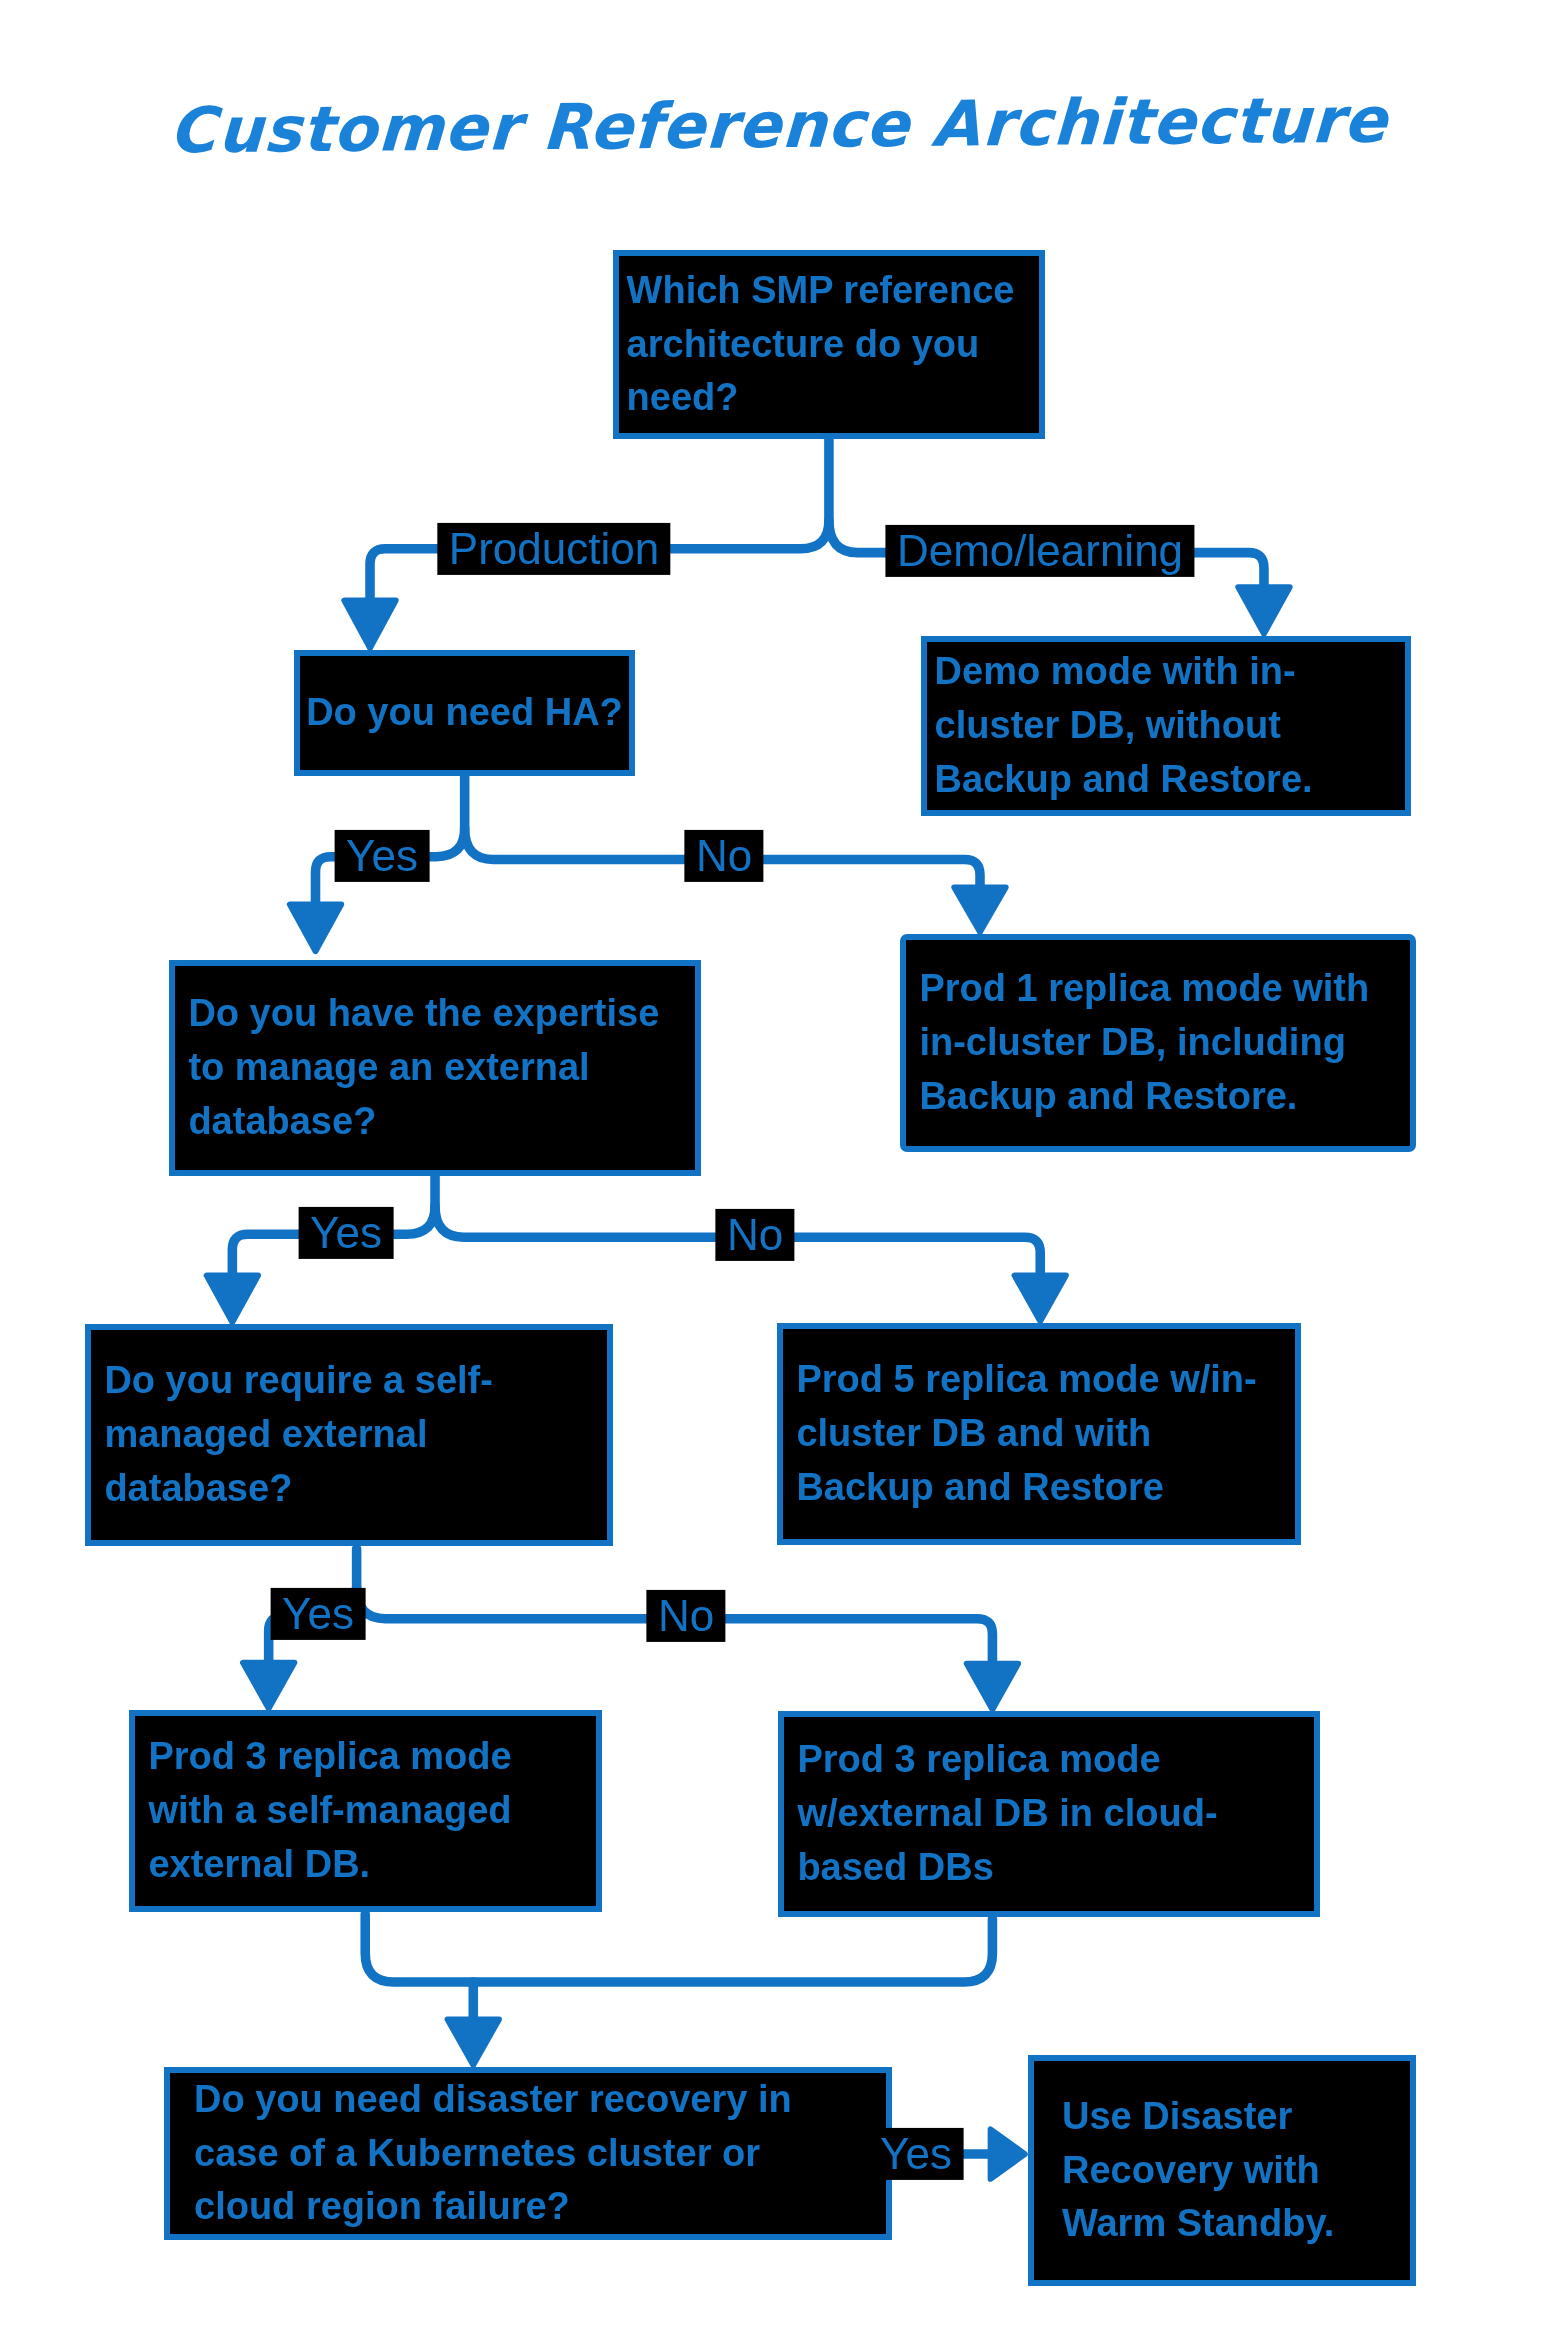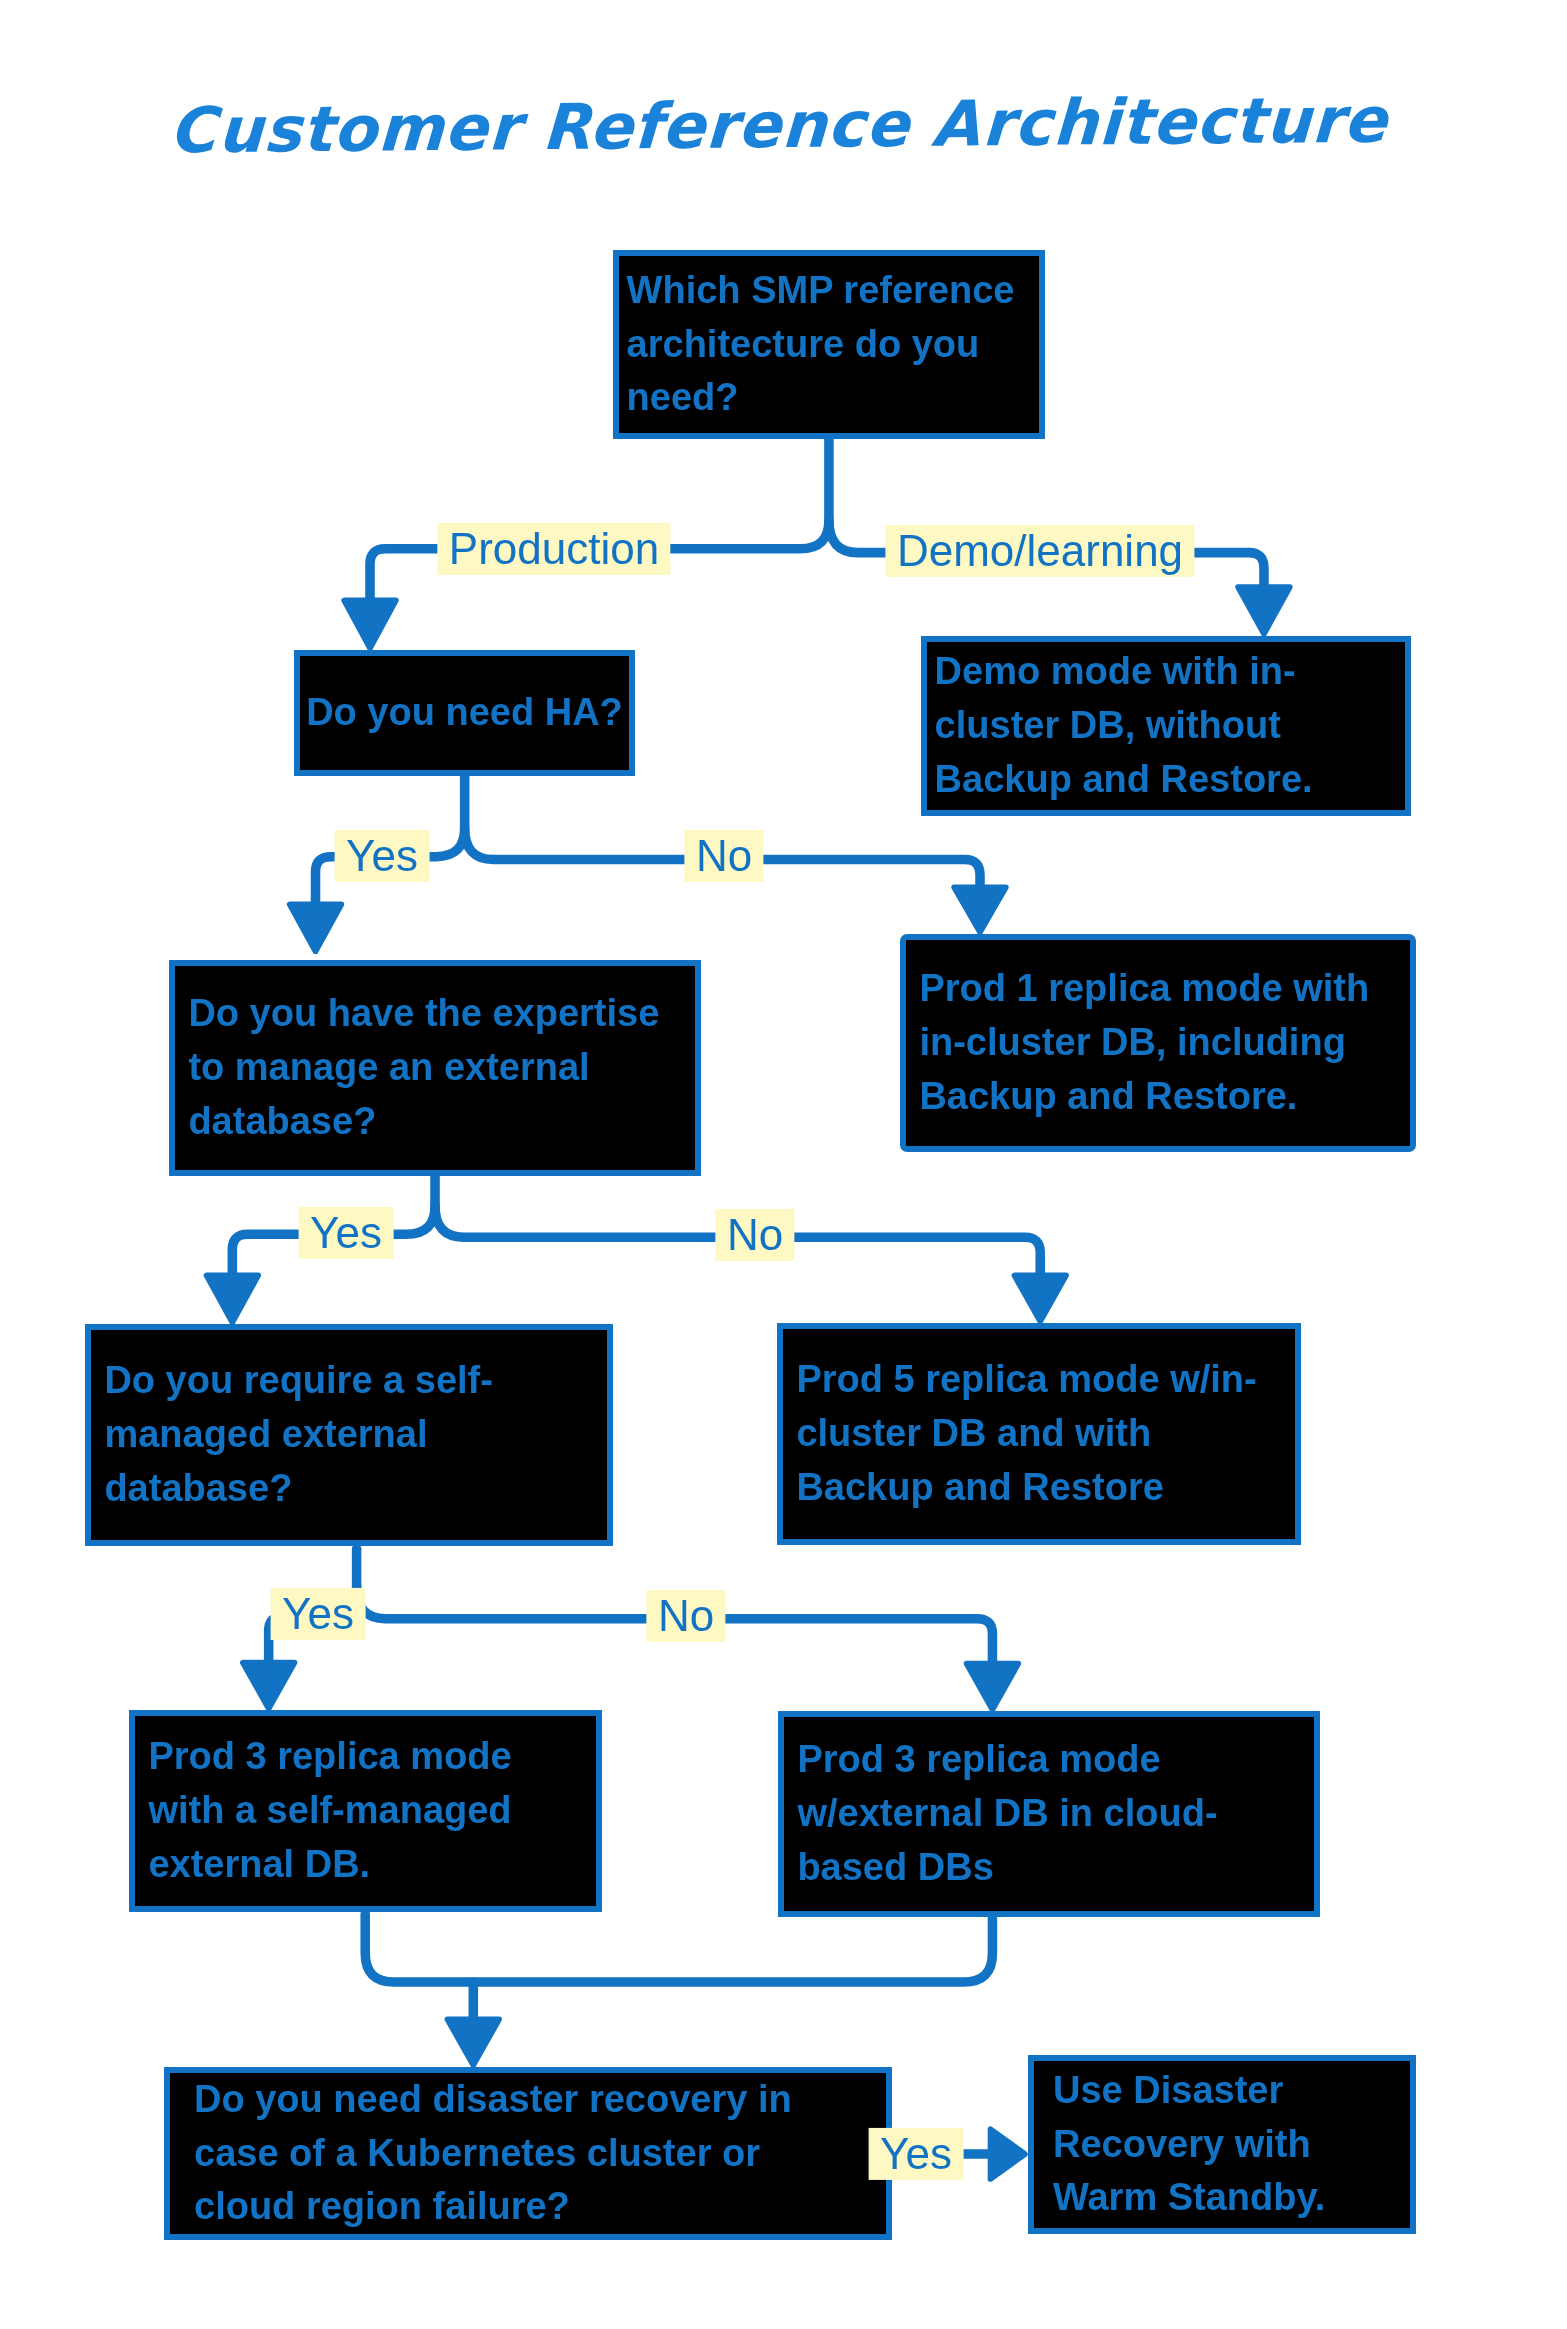--- a/index.html
+++ b/index.html
@@ -24,36 +24,36 @@
   .node {
     position:absolute; box-sizing:border-box;
     border:6.7px solid #1273c5; background:#000000;
     color:#1273c5;
     font:700 38px/1.42 "Liberation Sans", sans-serif;
     display:flex; align-items:center; justify-content:center;
     text-align:left;
   }
   .edge-label {
     position:absolute; transform:translate(-50%,-50%);
-    background:#fef9c3; color:#1273c5;
+    background:#000000; color:#1273c5;
     font:400 44px/1.1 "Liberation Sans", sans-serif;
     padding:1.9px 11.5px; white-space:nowrap;
   }
   
   #n-which-smp          { left:613px;  top:250px;  width:432px; height:189px; padding:0 7.6px;  }
   #n-need-ha            { left:294px;  top:650px;  width:341px; height:126px; }
   #n-demo-mode          { left:921px;  top:636px;  width:490px; height:180px; padding:0 7.6px;  }
   #n-expertise          { left:169px;  top:953px;  width:532px; height:216px; padding:0 13.4px;margin-top:7px; }
   #n-prod1              { left:900px;  top:934px;  width:516px; height:218px; padding:0 13.4px;border-radius:7px; }
   #n-require-selfmanaged{ left:85px;   top:1324px; width:528px; height:222px; padding:0 13.4px; }
   #n-prod3-incluster    { left:777px;  top:1323px; width:524px; height:222px; padding:0 13.4px; }
   #n-prod3-selfmanaged  { left:129px;  top:1710px; width:473px; height:202px; padding:0 13.4px; }
   #n-prod3-external     { left:742px;  top:1711px; width:542px; height:206px; padding:0 13.4px;margin-left:36px; }
   #n-need-dr            { left:164px;  top:2067px; width:728px; height:173px; padding:0 24px;  }
-  #n-use-dr             { left:1028px; top:2055px; width:388px; height:179px; padding:0 19px; }
+  #n-use-dr             { left:1028px; top:2055px; width:388px; height:231px; padding:0 28px; }
   
   #l-production { left:554px;  top:549px;  }
   #l-demo       { left:1040px; top:551px;text-align:right;  }
   #l-yes1       { left:382px;  top:856px;  }
   #l-no1        { left:724px;  top:856px;  }
   #l-yes2       { left:346px;  top:1233px; }
   #l-no2        { left:755px;  top:1235px; }
   #l-yes3       { left:318px;  top:1614px; }
   #l-no3        { left:686px;  top:1616px; }
   #l-yes4       { left:916px;  top:2154px; }

